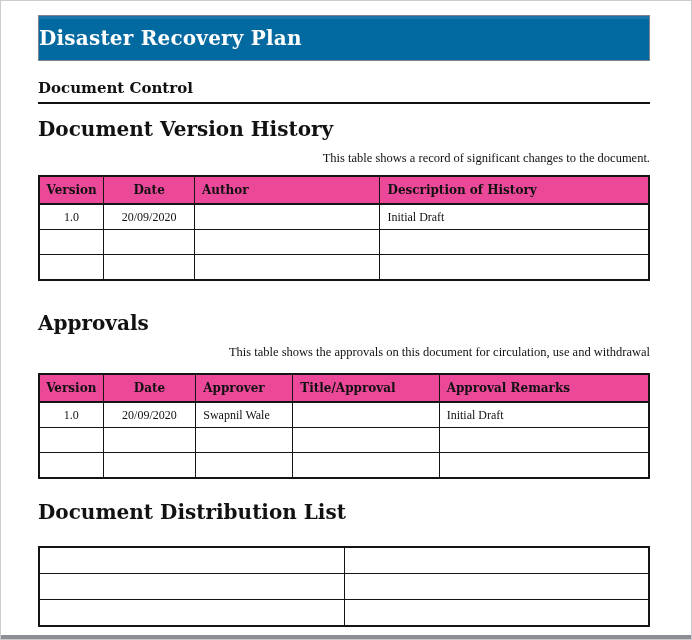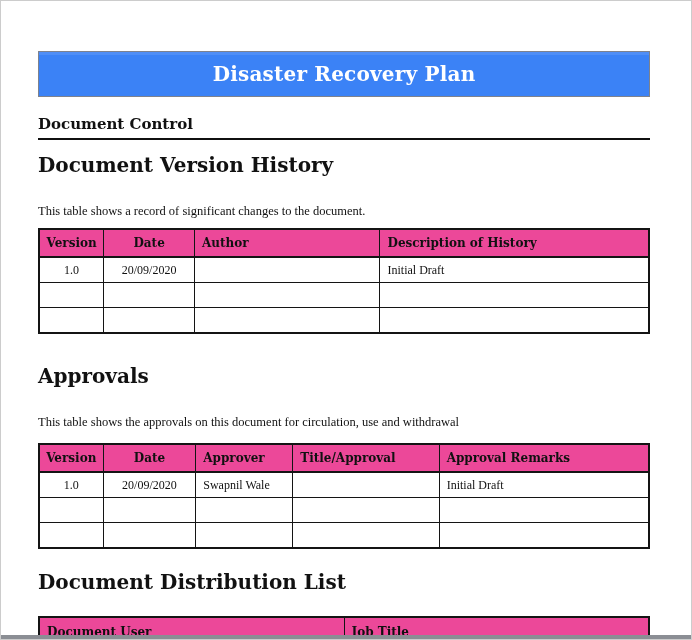--- a/index.html
+++ b/index.html
@@ -11,25 +11,24 @@
     position:relative;
     overflow:hidden;
     font-family:"Liberation Serif", serif;
     color:#111111;
   }
   .page { padding:14px 41px 0 37px; }
 
   
   .banner {
     height:44px;
-    background:#3b82f6;
+    background:#0369a1;
     border:1px solid #7E828D;
-    display:flex; align-items:center; justify-content:center;
+    display:flex; align-items:center; 
     box-shadow: inset 0 3px 0 rgba(255,255,255,0.10);
-    margin-top: 36px;
   }
   .banner-title {
     color:#ffffff;
     font-family:"DejaVu Serif", serif;
     font-weight:bold;
     font-size:20px;
     letter-spacing:0.2px;
   }
 
   
@@ -45,21 +44,22 @@
     font-family:"DejaVu Serif", serif;
     font-weight:bold;
     font-size:20px;
   }
   .h-vh  { margin-top:13px; }
   .h-ap  { margin-top:30px; }
   .h-dl  { margin-top:21px; }
 
   .intro {
     font-size:12.5px;
-    margin-top:27px;
+    margin-top:10px;
+    text-align:right;
   }
 
   
   table {
     width:100%;
     border-collapse:collapse;
     border:2px solid #141414;
     table-layout:fixed;
   }
   .t-vh { margin-top:9px; }
@@ -185,24 +185,20 @@
     </table>
 
   <div class="section-heading h-dl">Document Distribution List</div>
 
   <table class="t-dl">
     <colgroup>
       <col style="width:50%">
         <col style="width:50%">
     </colgroup>
     <tbody>
-        <tr>
-      <th class="l">Document User</th>
-      <th class="l">Job Title</th>
-    </tr>
     <tr>
       <td class="l"></td>
       <td class="l"></td>
     </tr>
     <tr>
       <td class="l"></td>
       <td class="l"></td>
     </tr>
     <tr>
       <td class="l"></td>

